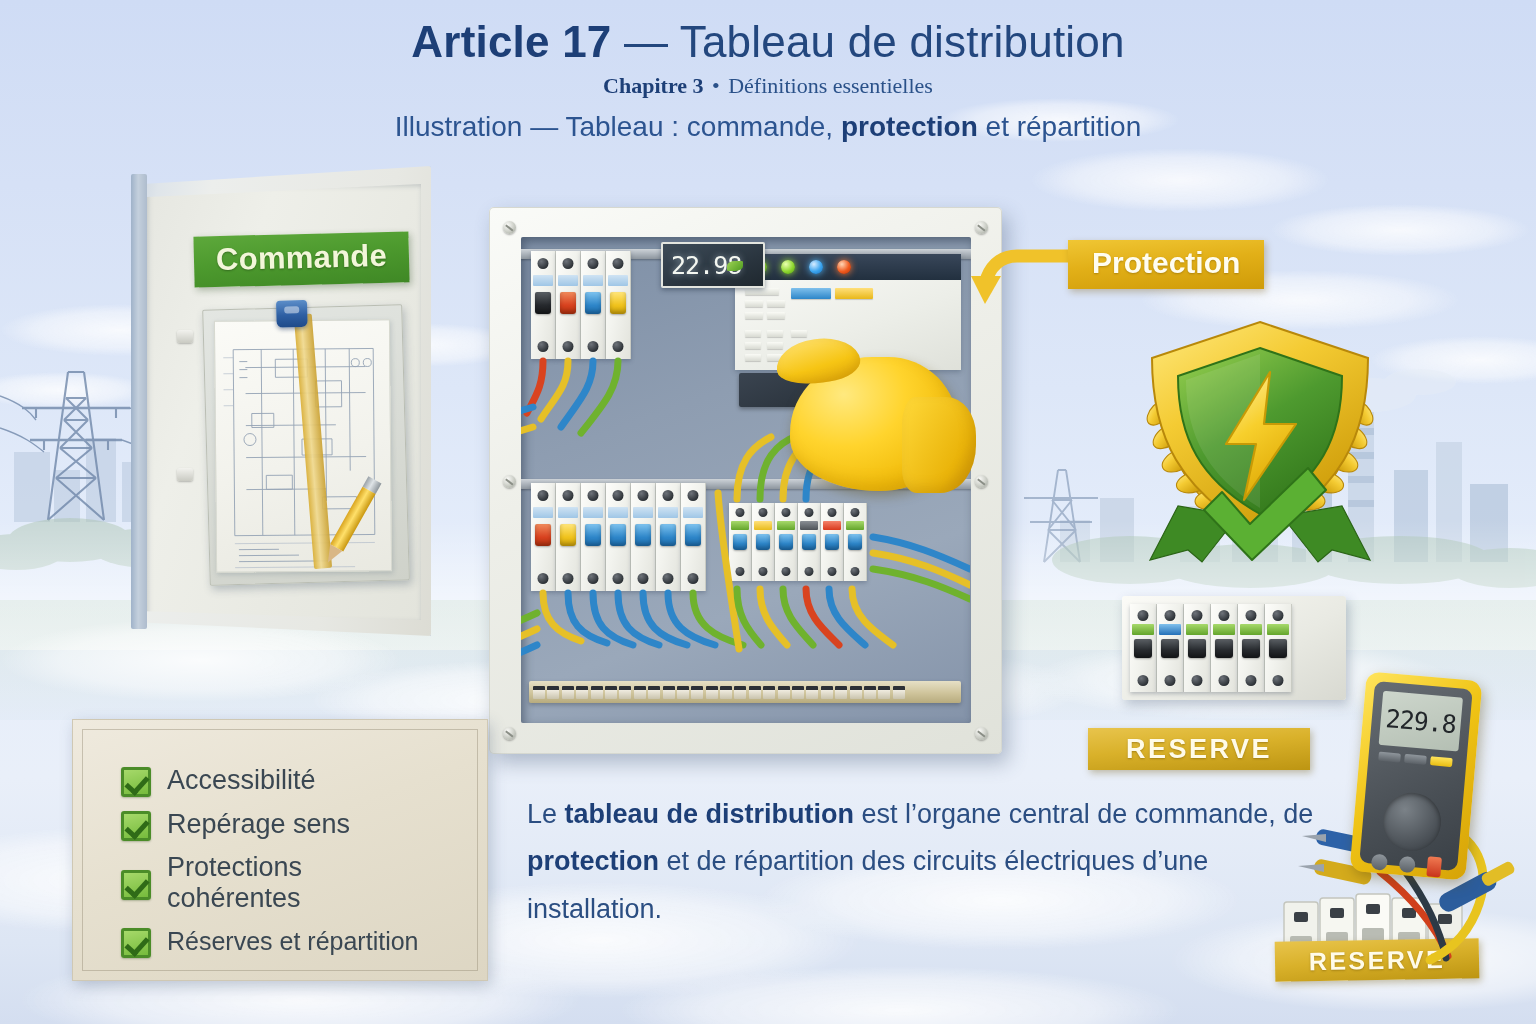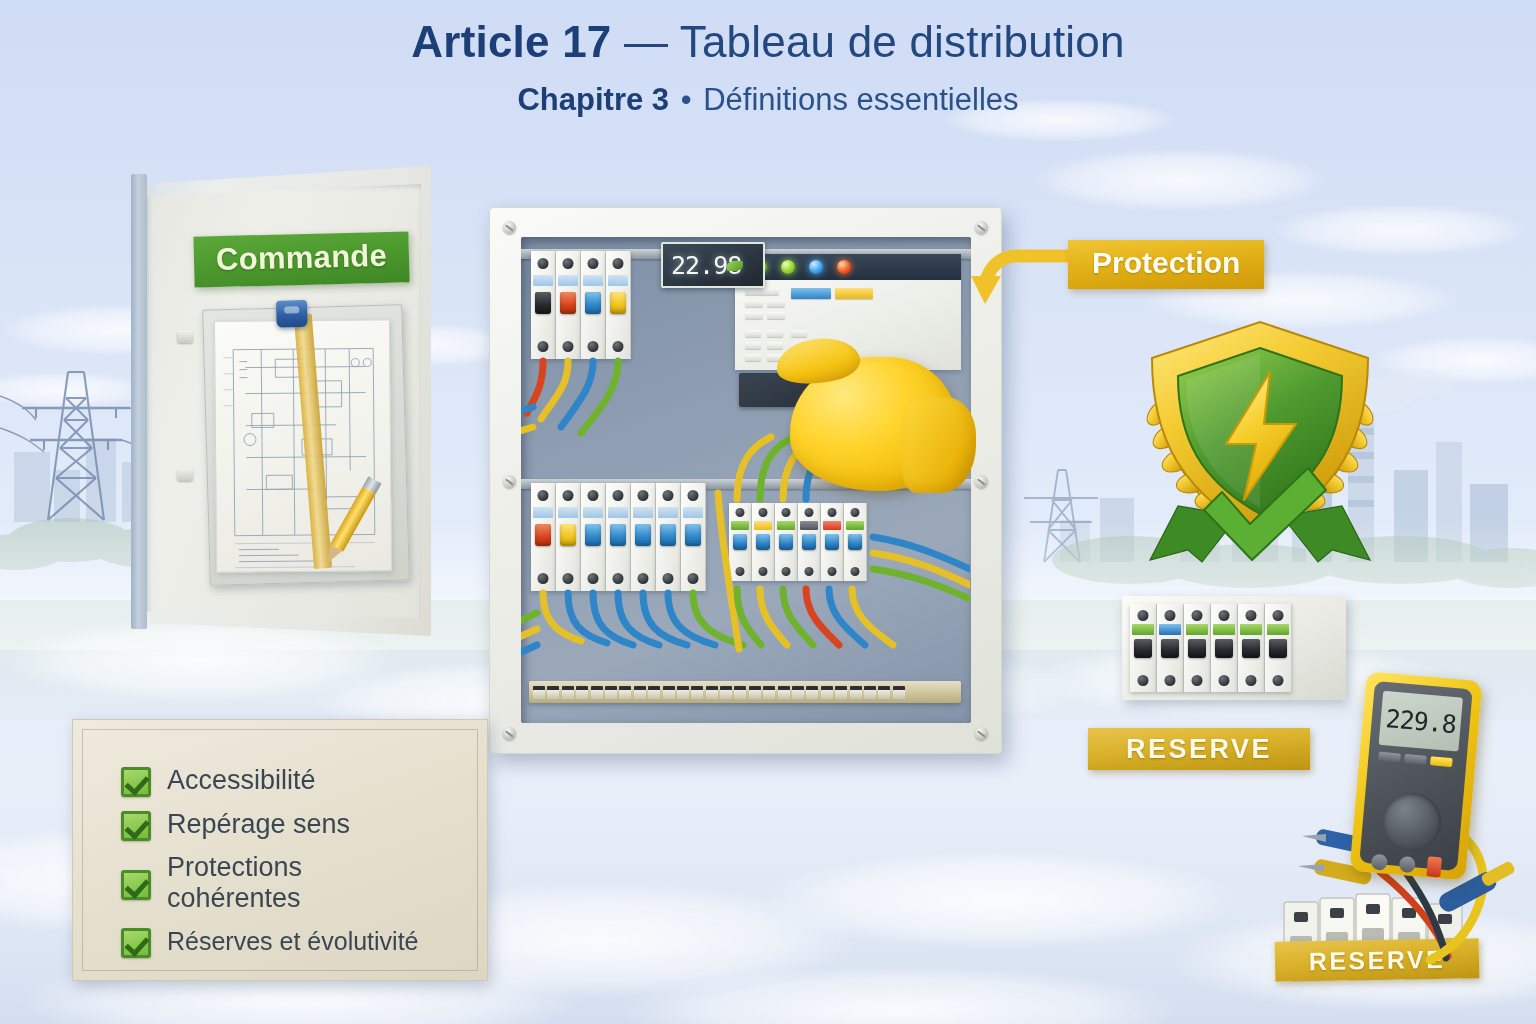--- a/index.html
+++ b/index.html
@@ -31,21 +31,21 @@
   
   #header {
     position: absolute; top: 16px; left: 0; width: 1536px;
     text-align: center; z-index: 40;
   }
   .h-line1 {
     font-size: 44px; color: #23477e; letter-spacing: .2px;
     line-height: 1.18; white-space: nowrap;
   }
   .h-line1 b { font-weight: 700; color: #1d3f77; }
-  .h-line2 { font-size: 31px; color: #2a5189; line-height: 1.45; margin-top: 10px; }
+  .h-line2 { font-size: 22px; color: #2a5189; line-height: 1.45; margin-top: 2px; font-family: Liberation Serif, serif; }
   .h-line2 b { font-weight: 700; color: #1d3f77; }
   .h-line2 .dot { color: #2a5189; padding: 0 3px; }
   .h-line3 { font-size: 28px; color: #2c5490; line-height: 1.5; margin-top: 4px; }
   .h-line3 b { font-weight: 700; color: #1d3f77; }
   .thin { font-weight: 400; }
 
   
   #cabinet-group { position: absolute; left: 0; top: 0; width: 1536px; height: 1024px; }
 
   
@@ -534,20 +534,23 @@
       <ellipse cx="900" cy="1010" rx="280" ry="44" fill="url(#cloudG)"></ellipse>
     </g>
   </svg>
 
   <div id="header">
     <div class="h-line1">
       <b>Article 17</b><span> — </span><span class="thin">Tableau de distribution</span>
     </div>
     <div class="h-line2">
       <b>Chapitre 3</b><span class="dot"> • </span><span>Définitions essentielles</span>
+    </div>
+    <div class="h-line3">
+      <span>Illustration — Tableau : commande, </span><b>protection</b><span> et répartition</span>
     </div>
   </div>
 
   <div id="cabinet-group">
 
     <div id="door">
       <div id="door-outer"></div>
       <div id="door-inner"></div>
       <div id="door-hinge-strip"></div>
       <div class="door-latch" style="left:46px; top:164px;"></div>
@@ -1017,19 +1020,22 @@
       <div class="bs-item">
         <span class="bs-check"></span>
         <span class="bs-label">Repérage sens</span>
       </div>
       <div class="bs-item">
         <span class="bs-check"></span>
         <span class="bs-label" style="max-width:220px;">Protections cohérentes</span>
       </div>
       <div class="bs-item">
         <span class="bs-check"></span>
-        <span class="bs-label" style="font-size:25px;">Réserves et évolutivité</span>
+        <span class="bs-label" style="font-size:25px;">Réserves et répartition</span>
       </div>
     </div>
   </div>
 
+  <div id="caption">
+    <span>Le </span><b>tableau de distribution</b><span> est l’organe central de commande, de </span><b>protection</b><span> et de répartition des circuits électriques d’une installation.</span>
+  </div>
 
 </div>
 
 </body></html>

